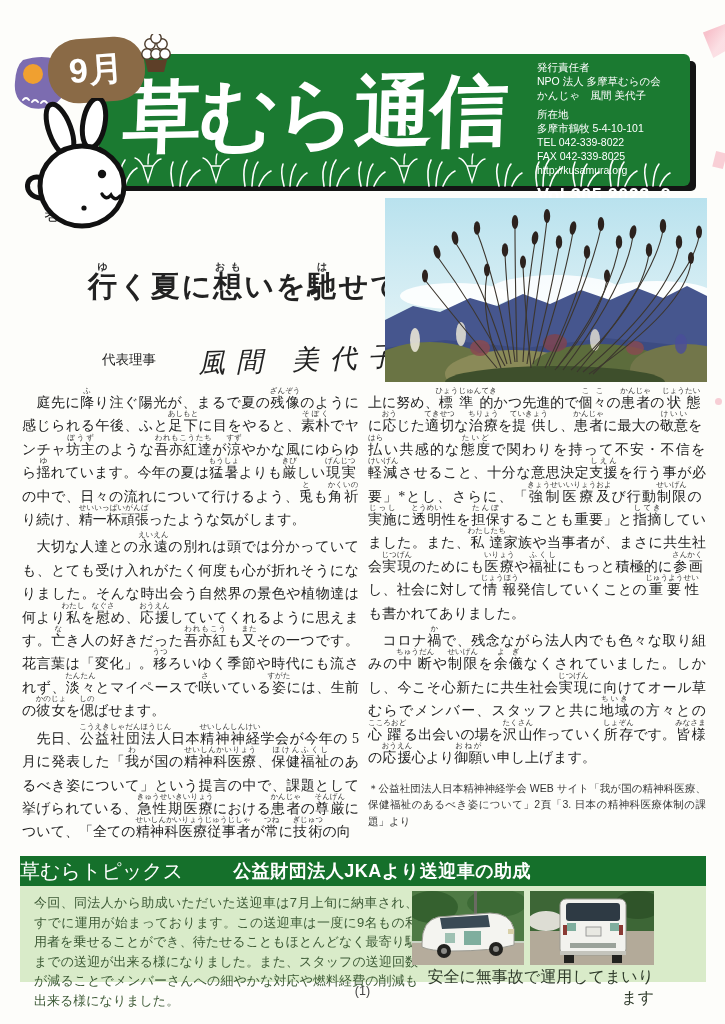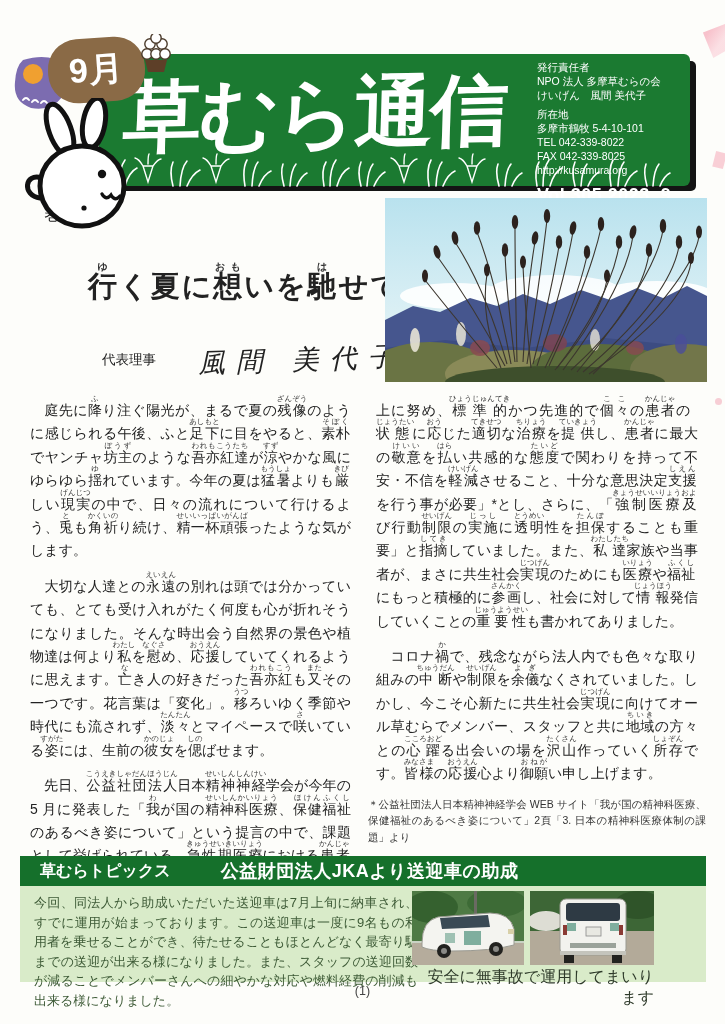--- a/index.html
+++ b/index.html
@@ -55,32 +55,32 @@
     margin-left:30px;font-family:"Liberation Serif","DejaVu Serif",serif;
     font-style:italic;font-size:27px;letter-spacing:11px;transform:rotate(-2deg);
     white-space:nowrap;
   }
   
   .main-photo{position:absolute;left:385px;top:198px;width:322px;height:184px;}
   
   .col{position:absolute;top:387px;font-size:14px;}
   .col-left{left:22px;width:337px;}
   .col-right{left:368px;width:338px;}
-  .para{margin:8px;text-align:justify;line-height:23.4px;}
+  .para{margin:0;text-align:justify;line-height:23.4px;font-family:Liberation Serif, serif;}
   ruby{ruby-position:over;}
   rt{font-size:7.5px;color:#333;}
   .article-title rt{font-size:10px;}
   .section-label rt{font-size:8px;}
   .footnote{margin-top:10px;font-size:10.5px;line-height:16.5px;color:#333;text-align:justify;}
   
   .topics-bar{
     position:absolute;left:20px;top:856px;width:686px;height:30px;
     display:flex;align-items:center;color:#fff;
   }
-  .topics-bar .lbl{margin-left:20px;font-weight:bold;font-size:16px;}
+  .topics-bar .lbl{font-weight:normal;font-size:20px;}
   .topics-bar .hd{margin-left:50px;font-weight:bold;font-size:18px;letter-spacing:.5px;}
   .topics-body{position:absolute;left:20px;top:886px;width:686px;height:96px;}
   .topics-text{
     position:absolute;left:14px;top:7px;width:384px;
     font-size:13px;line-height:19.5px;color:#3d5a36;text-align:justify;
   }
   .van-photo-1{position:absolute;left:392px;top:5px;width:112px;height:74px;}
   .van-photo-2{position:absolute;left:510px;top:5px;width:124px;height:74px;}
   .photo-caption{
     position:absolute;left:392px;top:81px;width:242px;text-align:right;
@@ -96,21 +96,21 @@
   <div class="pinkmark-a"></div>
   <div class="pinkmark-b"></div>
   <div class="pinkmark-c"></div>
 
   <div class="banner" style="background:#1b7a31;">
     <div class="banner-title">草むら通信</div>
     <div class="pub">
       <div class="grp">
         <div>発行責任者</div>
         <div>NPO 法人 多摩草むらの会</div>
-        <div>けいげん　風間 美代子</div>
+        <div>かんじゃ　風間 美代子</div>
       </div>
       <div class="grp">
         <div>所在地</div>
         <div>多摩市鶴牧 5-4-10-101</div>
         <div>TEL 042-339-8022</div>
         <div>FAX 042-339-8025</div>
         <div>http://kusamura.org</div>
       </div>
       <div class="vol">Vol.305 2023. 9</div>
     </div>

